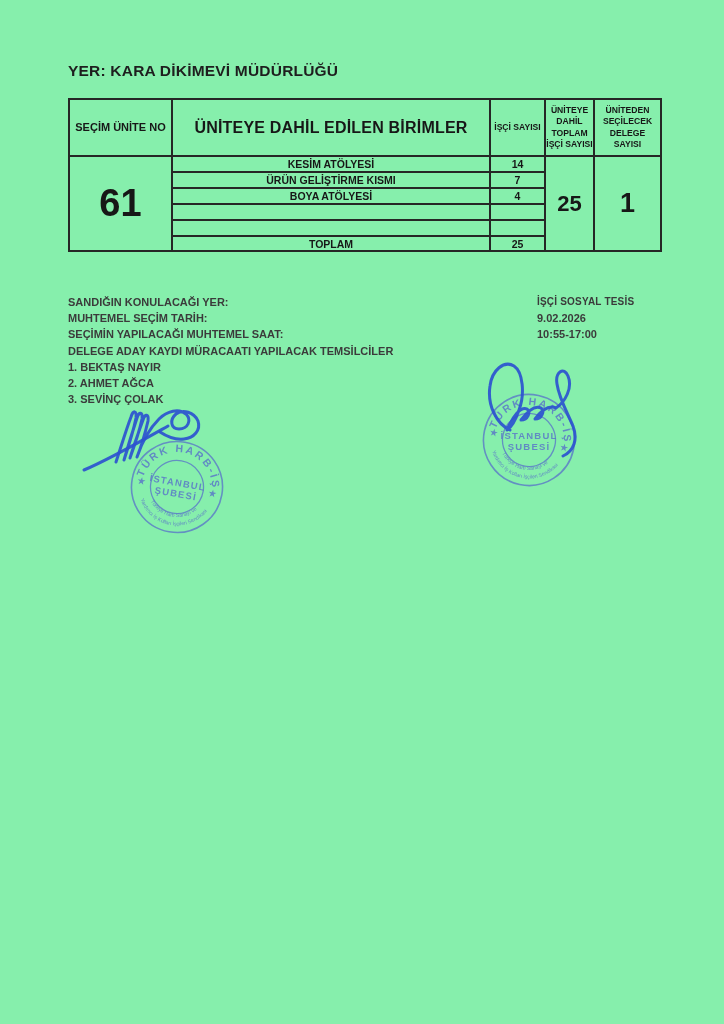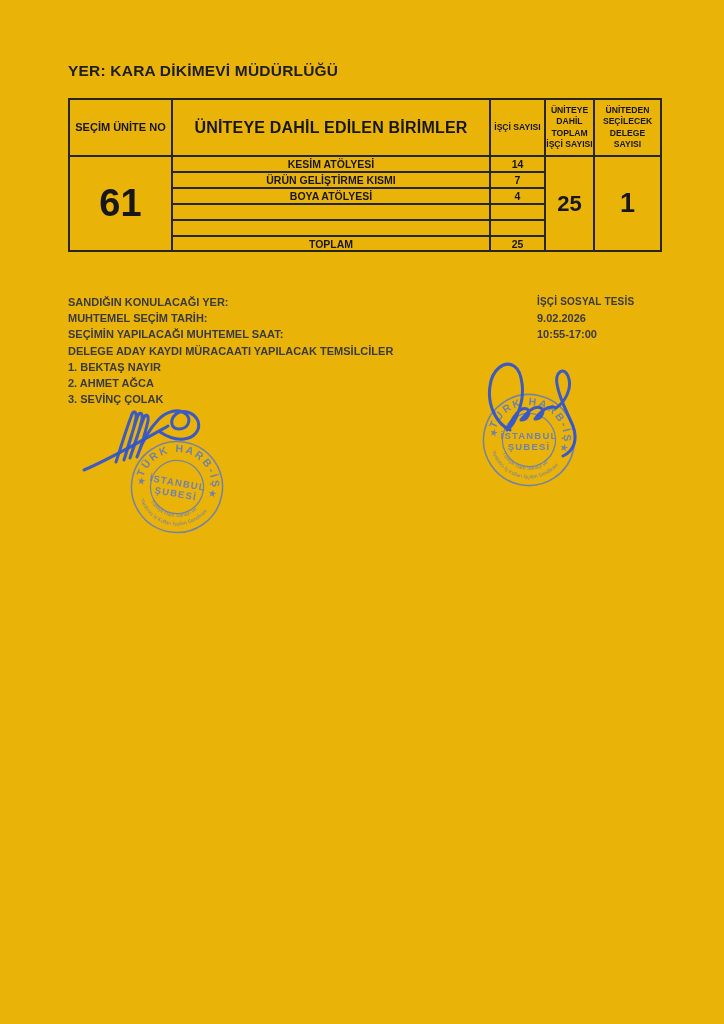--- a/index.html
+++ b/index.html
@@ -1,19 +1,19 @@
 <!DOCTYPE html>
 <html><head>
 <meta charset="utf-8">
 <style>
   html,body{margin:0;padding:0;background:#e8e8e8;}
   .page{
     position:relative;
     width:724px;height:1024px;
-    background:#eab308;
+    background:#86efac;
     font-family:"Liberation Sans", sans-serif;
     overflow:hidden;
   }
   .title{
     position:absolute;left:68px;top:62px;
     font-size:15.5px;font-weight:bold;color:#1e1e1e;letter-spacing:.2px;
   }
   table.units{
     position:absolute;left:68px;top:98px;
     border-collapse:collapse;table-layout:fixed;

